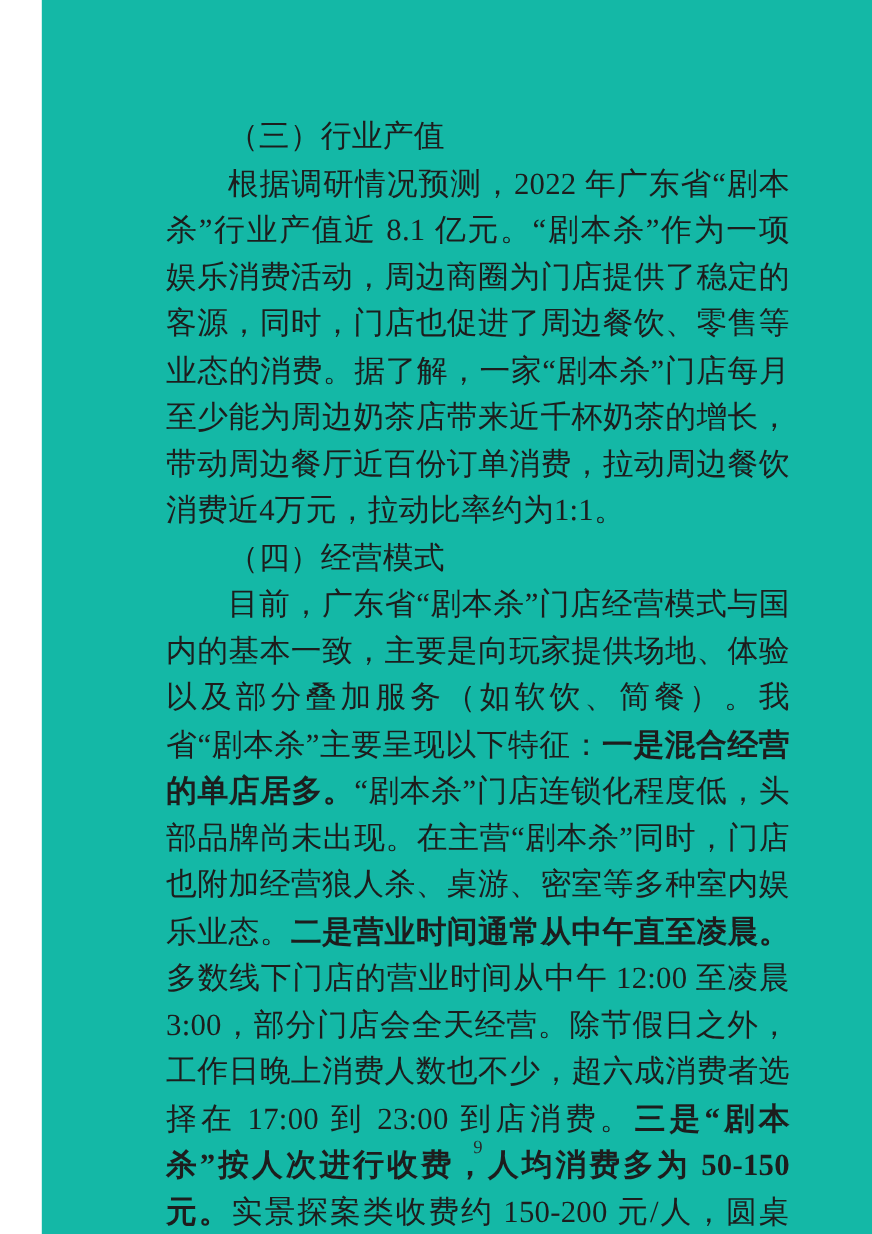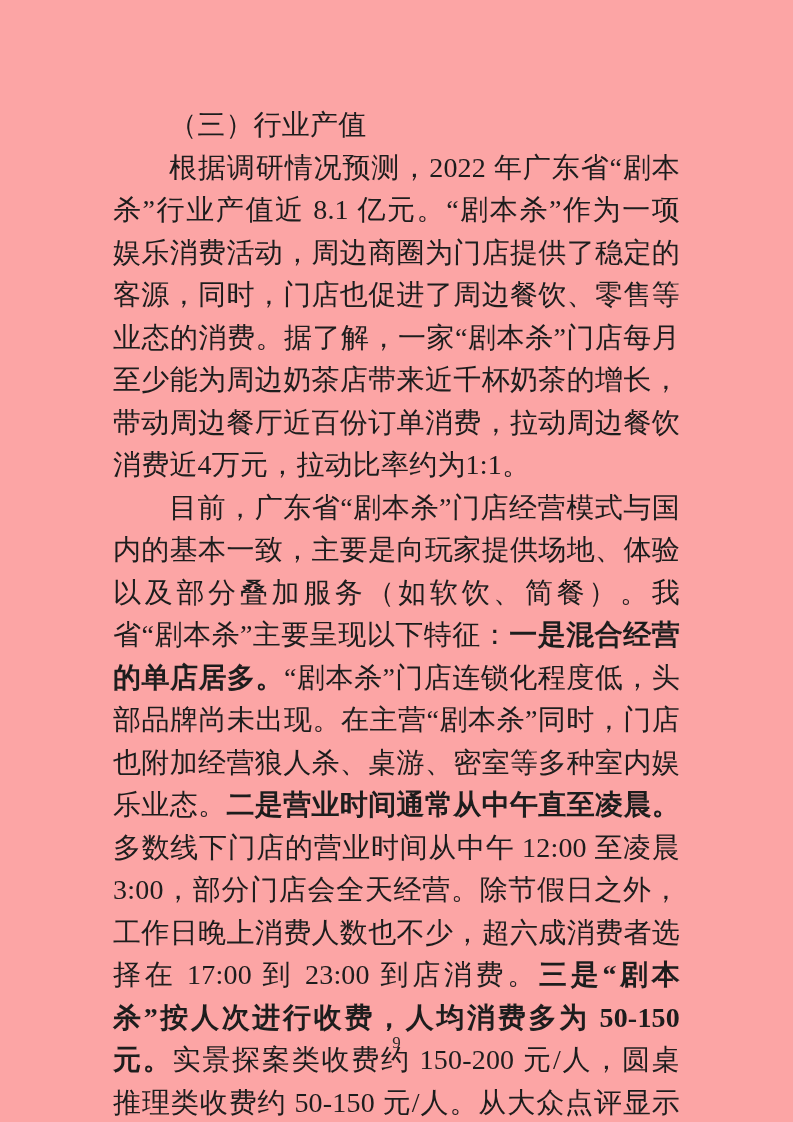--- a/index.html
+++ b/index.html
@@ -11,21 +11,22 @@
     width: 793px;
     height: 1122px;
     position: relative;
     font-family: "Liberation Serif", "DejaVu Serif", serif;
     color: #1d1d1d;
     overflow: hidden;
   }
   .page {
     position: absolute;
     inset: 0;
-    background: #fca5a5;
+    background: #14b8a6;
+    margin-left: 38px;
   }
   .content {
     position: absolute;
     left: 113px;
     top: 104px;
     width: 567px;
   }
   .block {
     margin: 0;
     font-size: 28px;
@@ -56,18 +57,19 @@
     font-family: "Liberation Serif", "DejaVu Serif", serif;
   }
 </style>
 </head>
 <body>
 
 <div class="page">
   <div class="content" id="content">
       <p class="block heading"><span class="run">（三）行业产值</span></p>
       <p class="block paragraph"><span class="run">根据调研情况预测，2022 年广东省“剧本杀”行业产值近 8.1 亿元。“剧本杀”作为一项娱乐消费活动，周边商圈为门店提供了稳定的客源，同时，门店也促进了周边餐饮、零售等业态的消费。据了解，一家“剧本杀”门店每月至少能为周边奶茶店带来近千杯奶茶的增长，带动周边餐厅近百份订单消费，拉动周边餐饮消费近4万元，拉动比率约为1:1。</span></p>
+      <p class="block heading"><span class="run">（四）经营模式</span></p>
       <p class="block paragraph"><span class="run">目前，广东省“剧本杀”门店经营模式与国内的基本一致，主要是向玩家提供场地、体验以及部分叠加服务（如软饮、简餐）。我省“剧本杀”主要呈现以下特征：</span><span class="run-bold">一是混合经营的单店居多。</span><span class="run">“剧本杀”门店连锁化程度低，头部品牌尚未出现。在主营“剧本杀”同时，门店也附加经营狼人杀、桌游、密室等多种室内娱乐业态。</span><span class="run-bold">二是营业时间通常从中午直至凌晨。</span><span class="run">多数线下门店的营业时间从中午 12:00 至凌晨 3:00，部分门店会全天经营。除节假日之外，工作日晚上消费人数也不少，超六成消费者选择在 17:00 到 23:00 到店消费。</span><span class="run-bold">三是“剧本杀”按人次进行收费，人均消费多为 50-150 元。</span><span class="run">实景探案类收费约 150-200 元/人，圆桌推理类收费约 50-150 元/人。从大众点评显示的人均消费数据来看，人均消费在百元以上的，深圳有 50%门店能达到，广州约为 40%,</span></p>
     </div>
   <div class="footer">
     <span class="page-number">9</span>
   </div>
 </div>
 
 </body></html>

